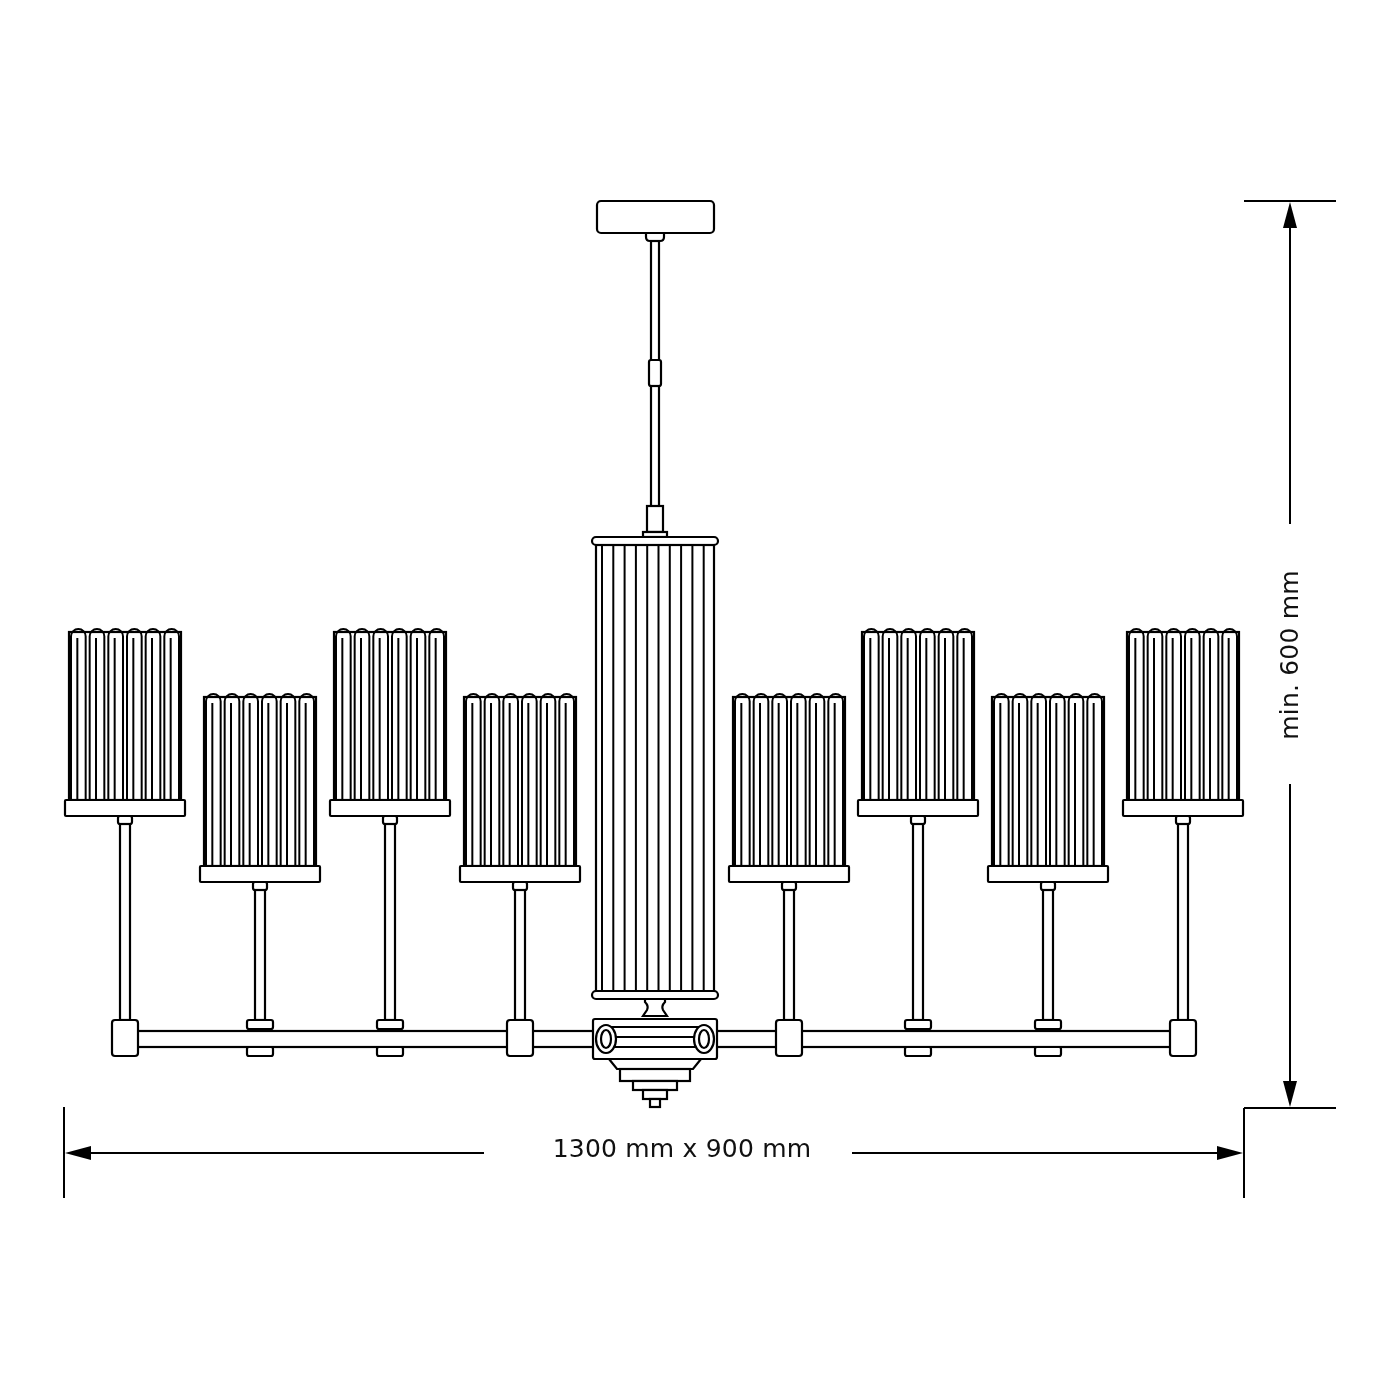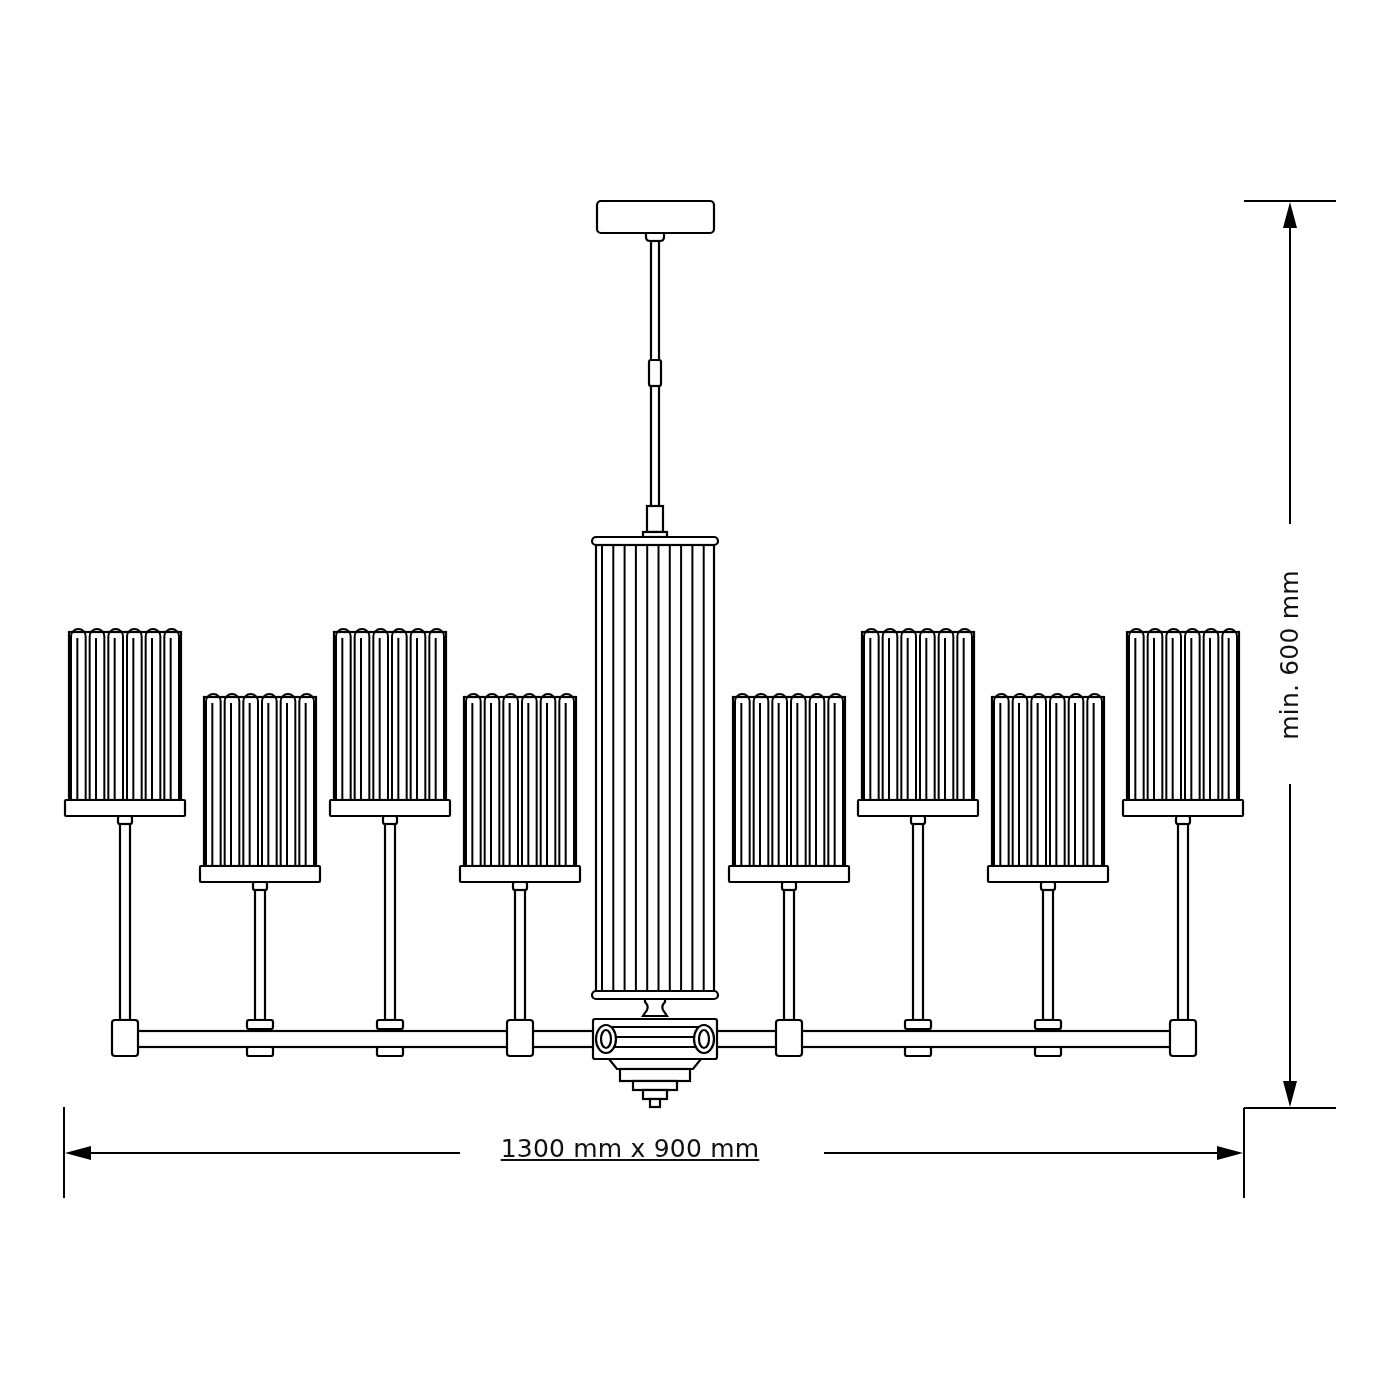--- a/index.html
+++ b/index.html
@@ -3,21 +3,21 @@
 <meta charset="utf-8">
 <style>
   html, body { margin: 0; padding: 0; background: #ffffff; }
   body { width: 1400px; height: 1400px; position: relative; overflow: hidden; font-family: "DejaVu Sans", sans-serif; }
   #drawing { position: absolute; left: 0; top: 0; width: 1400px; height: 1400px; }
   .ln { stroke: #000; stroke-width: 2.2; fill: #fff; }
   .ln-thin { stroke: #000; stroke-width: 2; fill: none; }
   .dim { stroke: #000; stroke-width: 2; fill: none; }
   .arrow { fill: #000; stroke: none; }
   .dim-label { position: absolute; font-family: "DejaVu Sans", sans-serif; font-size: 25px; color: #111; white-space: nowrap; background: #fff; letter-spacing: 0.2px; }
-  #width-label { left: 460px; top: 1134px; width: 340px; text-align: center; text-decoration: underline; }
+  #width-label { left: 512px; top: 1134px; width: 340px; text-align: center; }
   #height-label { left: 1190px; top: 640px; width: 200px; height: 30px; text-align: center; transform: rotate(-90deg); transform-origin: 100px 15px; }
 </style>
 </head>
 <body>
 
 <svg id="drawing" viewBox="0 0 1400 1400" xmlns="http://www.w3.org/2000/svg">
 
   <g>
     <rect class="ln" x="597" y="201" width="117" height="32" rx="4"></rect>
     <path class="ln" d="M646 233 h18 v4 q0 4 -4 4 h-10 q-4 0 -4 -4 z"></path>

